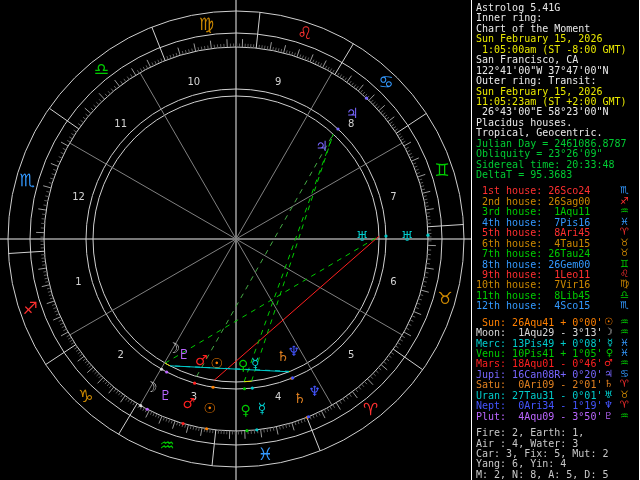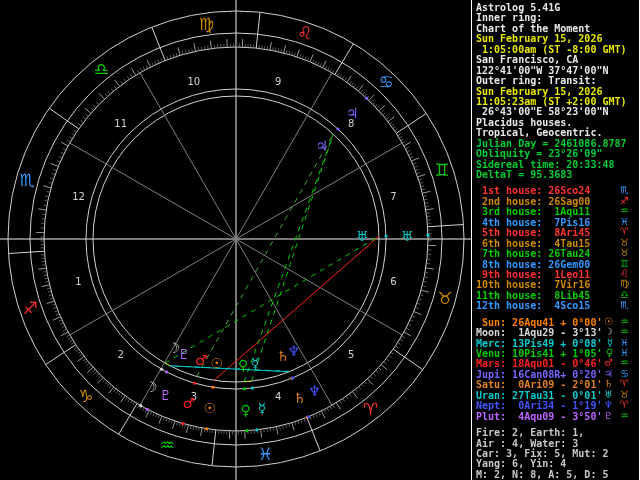--- a/index.html
+++ b/index.html
@@ -7,21 +7,21 @@
     position:relative;width:640px;height:480px;background:#000;overflow:hidden;
     font-family:"DejaVu Sans Mono",monospace;
   }
   #wheel{position:absolute;left:0;top:0;}
   #sidebar{
     position:absolute;left:471px;top:0;width:169px;height:480px;box-sizing:border-box;
     border-left:1px solid #fff;border-right:1px solid #fff;
     padding:3px 0 0 4px;background:#000;
     font-size:10px;line-height:10.45px;white-space:pre;
   }
-  .sb-line{position:relative;height:10.45px;font-weight:bold;}
+  .sb-line{position:relative;height:10.45px;}
   .gap{margin-top:6px;}
   .glyph{position:absolute;top:-1px;font-family:"DejaVu Sans",sans-serif;font-size:10px;line-height:10px;}
   .g1{right:26px;}
   .g2{right:10px;}
   svg text{font-family:"DejaVu Sans",sans-serif;}
 </style>
 </head>
 <body>
 
 <div id="screen">

